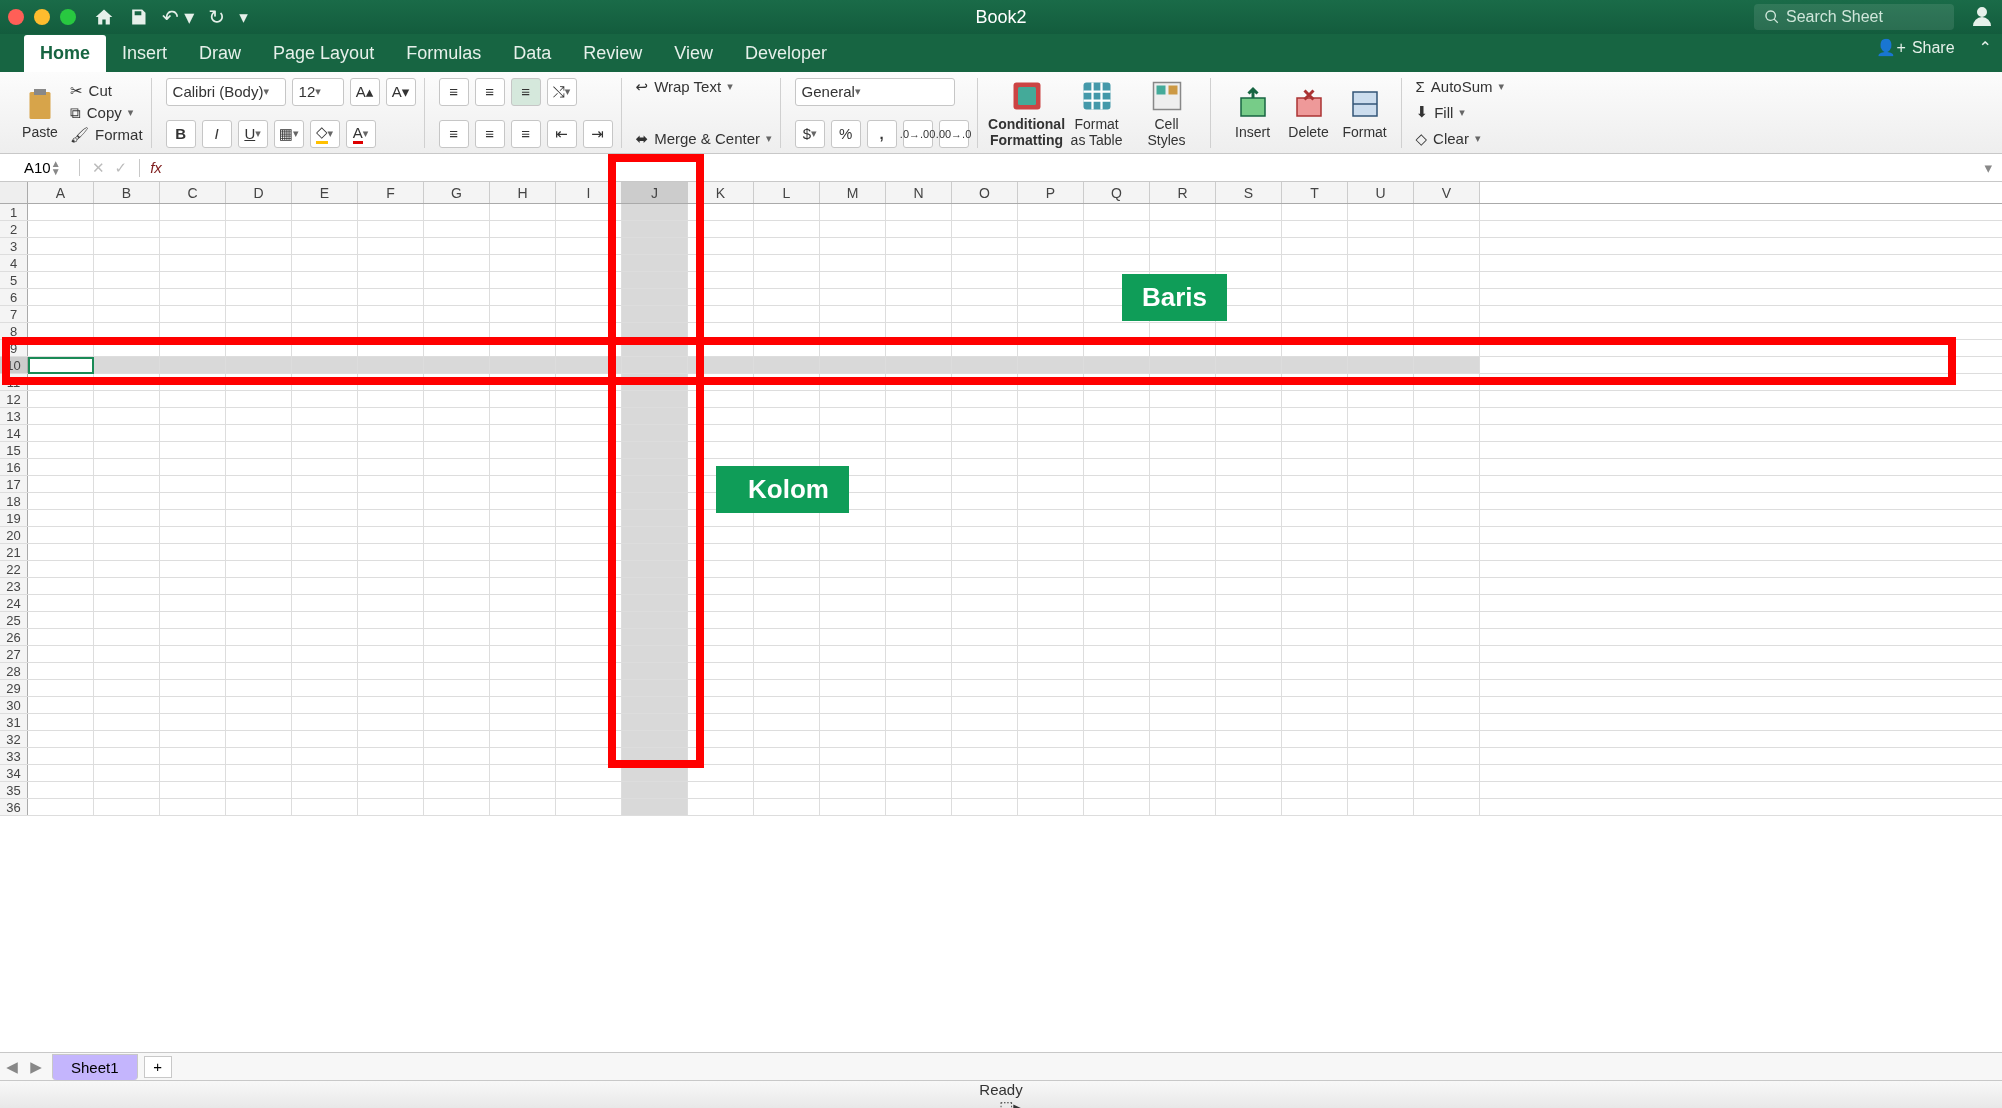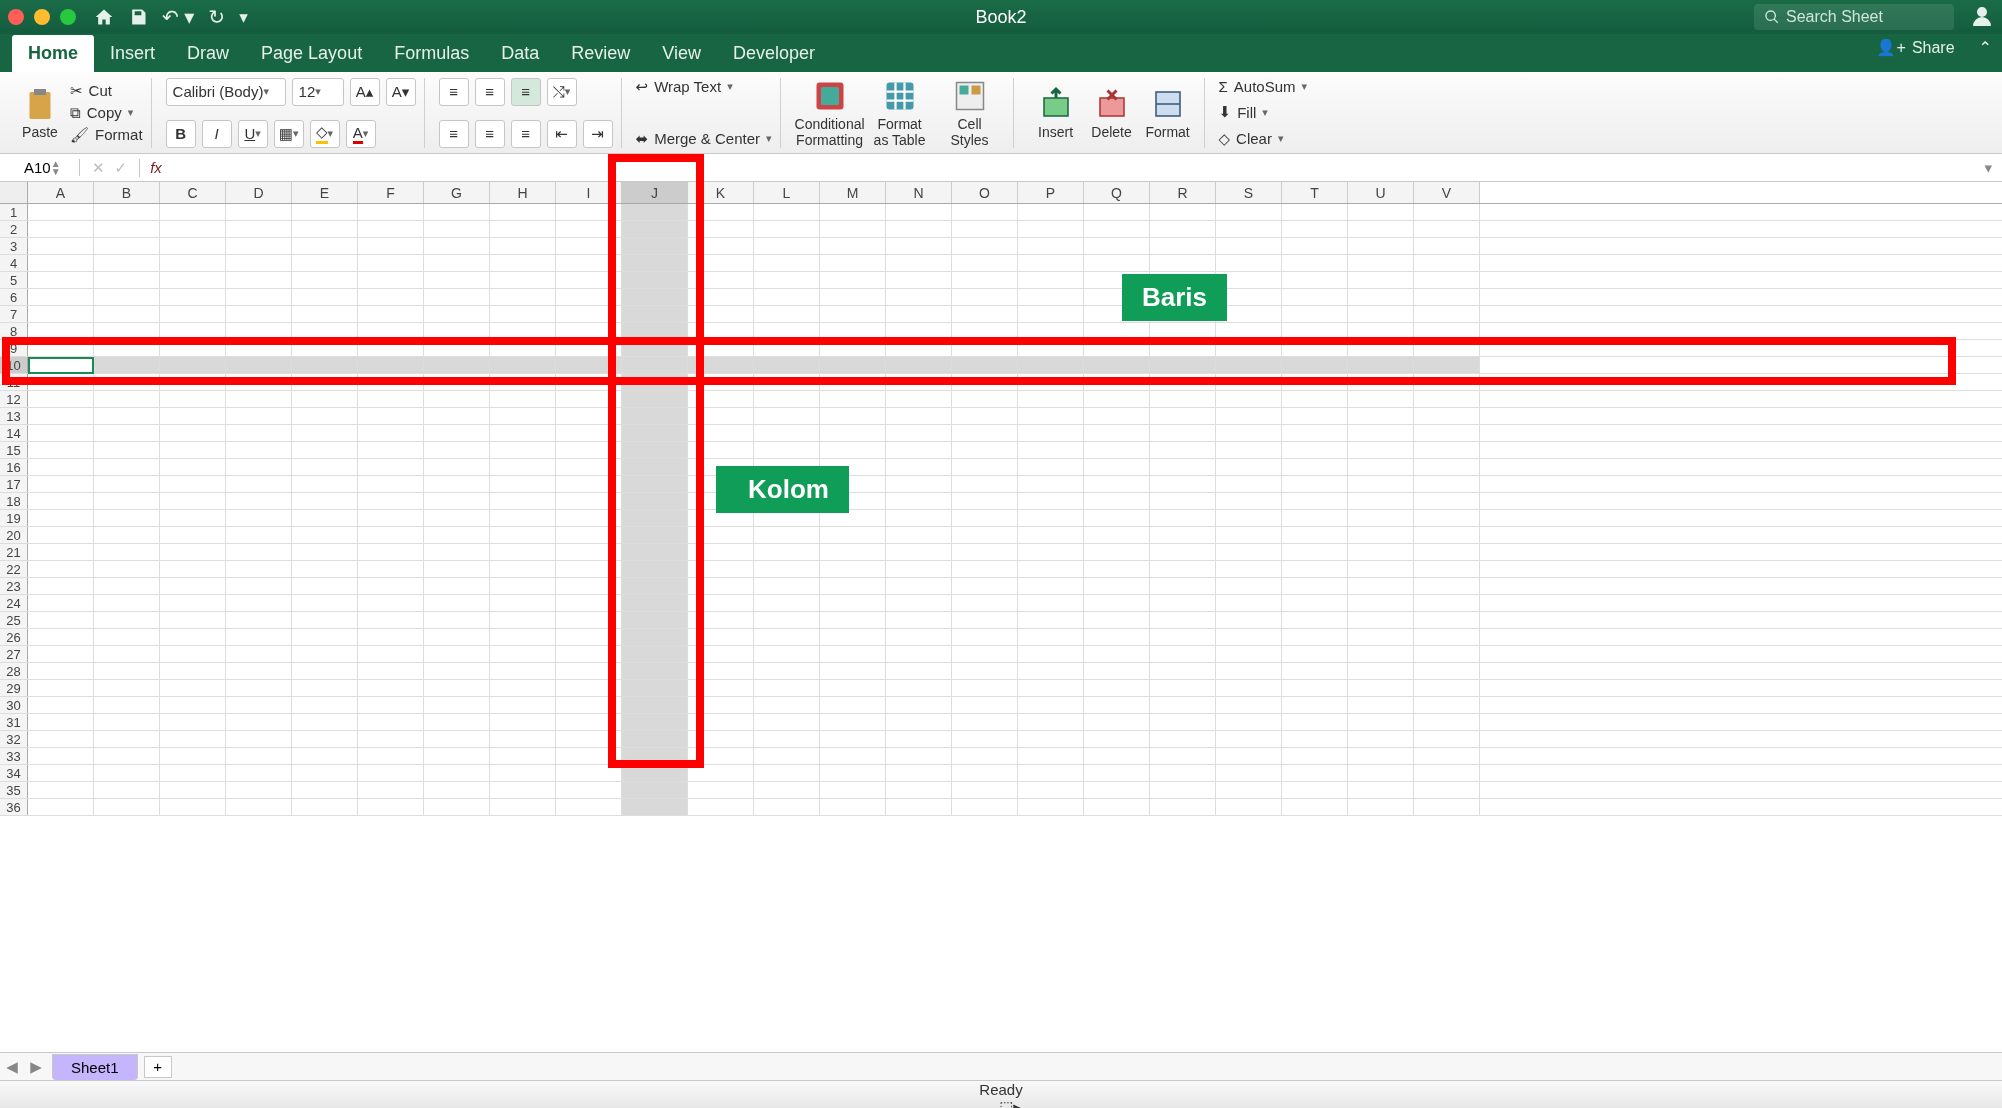--- a/index.html
+++ b/index.html
@@ -13,21 +13,21 @@
 .tl-min { background: #febc2e; }
 .tl-zoom { background: #28c840; }
 .qat { display: flex; align-items: center; gap: 14px; color: #e6f0ea; }
 .qat svg { width: 20px; height: 20px; fill: #e6f0ea; }
 .title-center { position: absolute; left: 50%; transform: translateX(-50%); color: #fff; font-size: 18px; }
 .search-sheet { margin-left: auto; display: flex; align-items: center; background: rgba(255,255,255,.1); border-radius: 4px; padding: 2px 10px; color: #cfe6da; font-size: 16px; width: 200px; height: 26px; gap: 6px; }
 .search-sheet svg { width: 16px; height: 16px; fill: #cfe6da; }
 .share-icon { margin-left: 16px; }
 
 
-.tabs { height: 38px; background: #176542; display: flex; align-items: flex-end; color: #e6f0ea; font-size: 18px; padding-left: 12px; position: relative; }
+.tabs { height: 38px; background: #176542; display: flex; align-items: flex-end; color: #e6f0ea; font-size: 18px; padding-left: 24px; position: relative; }
 .tab { padding: 8px 16px 8px 16px; cursor: pointer; }
 .tab.active { background: #fff; color: #176542; font-weight: 600; border-radius: 3px 3px 0 0; }
 .share-btn { position: absolute; right: 10px; top: 4px; color: #e6f0ea; font-size: 16px; display: flex; align-items: center; gap: 6px; }
 
 
 .ribbon { height: 82px; background: linear-gradient(#fcfcfc, #eeeeee); border-bottom: 1px solid #c8c8c8; display: flex; align-items: center; padding: 4px 6px; gap: 6px; font-size: 14px; color: #333; }
 .rgroup { display: flex; flex-direction: column; justify-content: space-between; height: 70px; border-right: 1px solid #d0d0d0; padding: 0 8px; }
 .rgroup:last-child { border-right: none; }
 .rrow { display: flex; align-items: center; gap: 6px; }
 .btn { background: #fff; border: 1px solid #c6c6c6; border-radius: 3px; height: 28px; display: flex; align-items: center; padding: 0 6px; cursor: pointer; font-size: 15px; }
@@ -187,28 +187,40 @@
       <div class="btn btn-sm">≡</div>
       <div class="btn btn-sm">⇤</div>
       <div class="btn btn-sm">⇥</div>
     </div>
   </div>
   <div class="rgroup">
     <div class="smalllbl dd">↩ <span>Wrap Text</span></div>
     <div class="smalllbl dd">⬌ <span>Merge &amp; Center</span></div>
   </div>
 
+  <div class="rgroup">
+    <div class="btn dd" style="width:160px;">General</div>
+    <div class="rrow">
+      <div class="btn btn-sm dd">$</div>
+      <div class="btn btn-sm">%</div>
+      <div class="btn btn-sm">
+          <b>,</b>
+        </div>
+      <div class="btn btn-sm" style="font-size:11px;">.0→.00</div>
+      <div class="btn btn-sm" style="font-size:11px;">.00→.0</div>
+    </div>
+  </div>
 
   <div class="rgroup" style="flex-direction:row;">
     <div class="bigbtn">
       <svg viewBox="0 0 24 24">
           <rect x="3" y="3" width="18" height="18" fill="#c44" rx="2"></rect>
           <rect x="6" y="6" width="12" height="12" fill="#4a9" rx="1"></rect>
         </svg>
-      <span style="white-space:pre; text-align:center;">Conditional
+      <span style="white-space:pre; text-align:center;font-weight:bold;">Conditional
 Formatting</span>
     </div>
     <div class="bigbtn">
       <svg viewBox="0 0 24 24">
           <rect x="3" y="3" width="18" height="18" fill="#49a" rx="2"></rect>
           <path d="M3 9h18M3 15h18M9 3v18M15 3v18" stroke="#fff" stroke-width="1.5"></path>
         </svg>
       <span style="white-space:pre; text-align:center;">Format
 as Table</span>
     </div>

